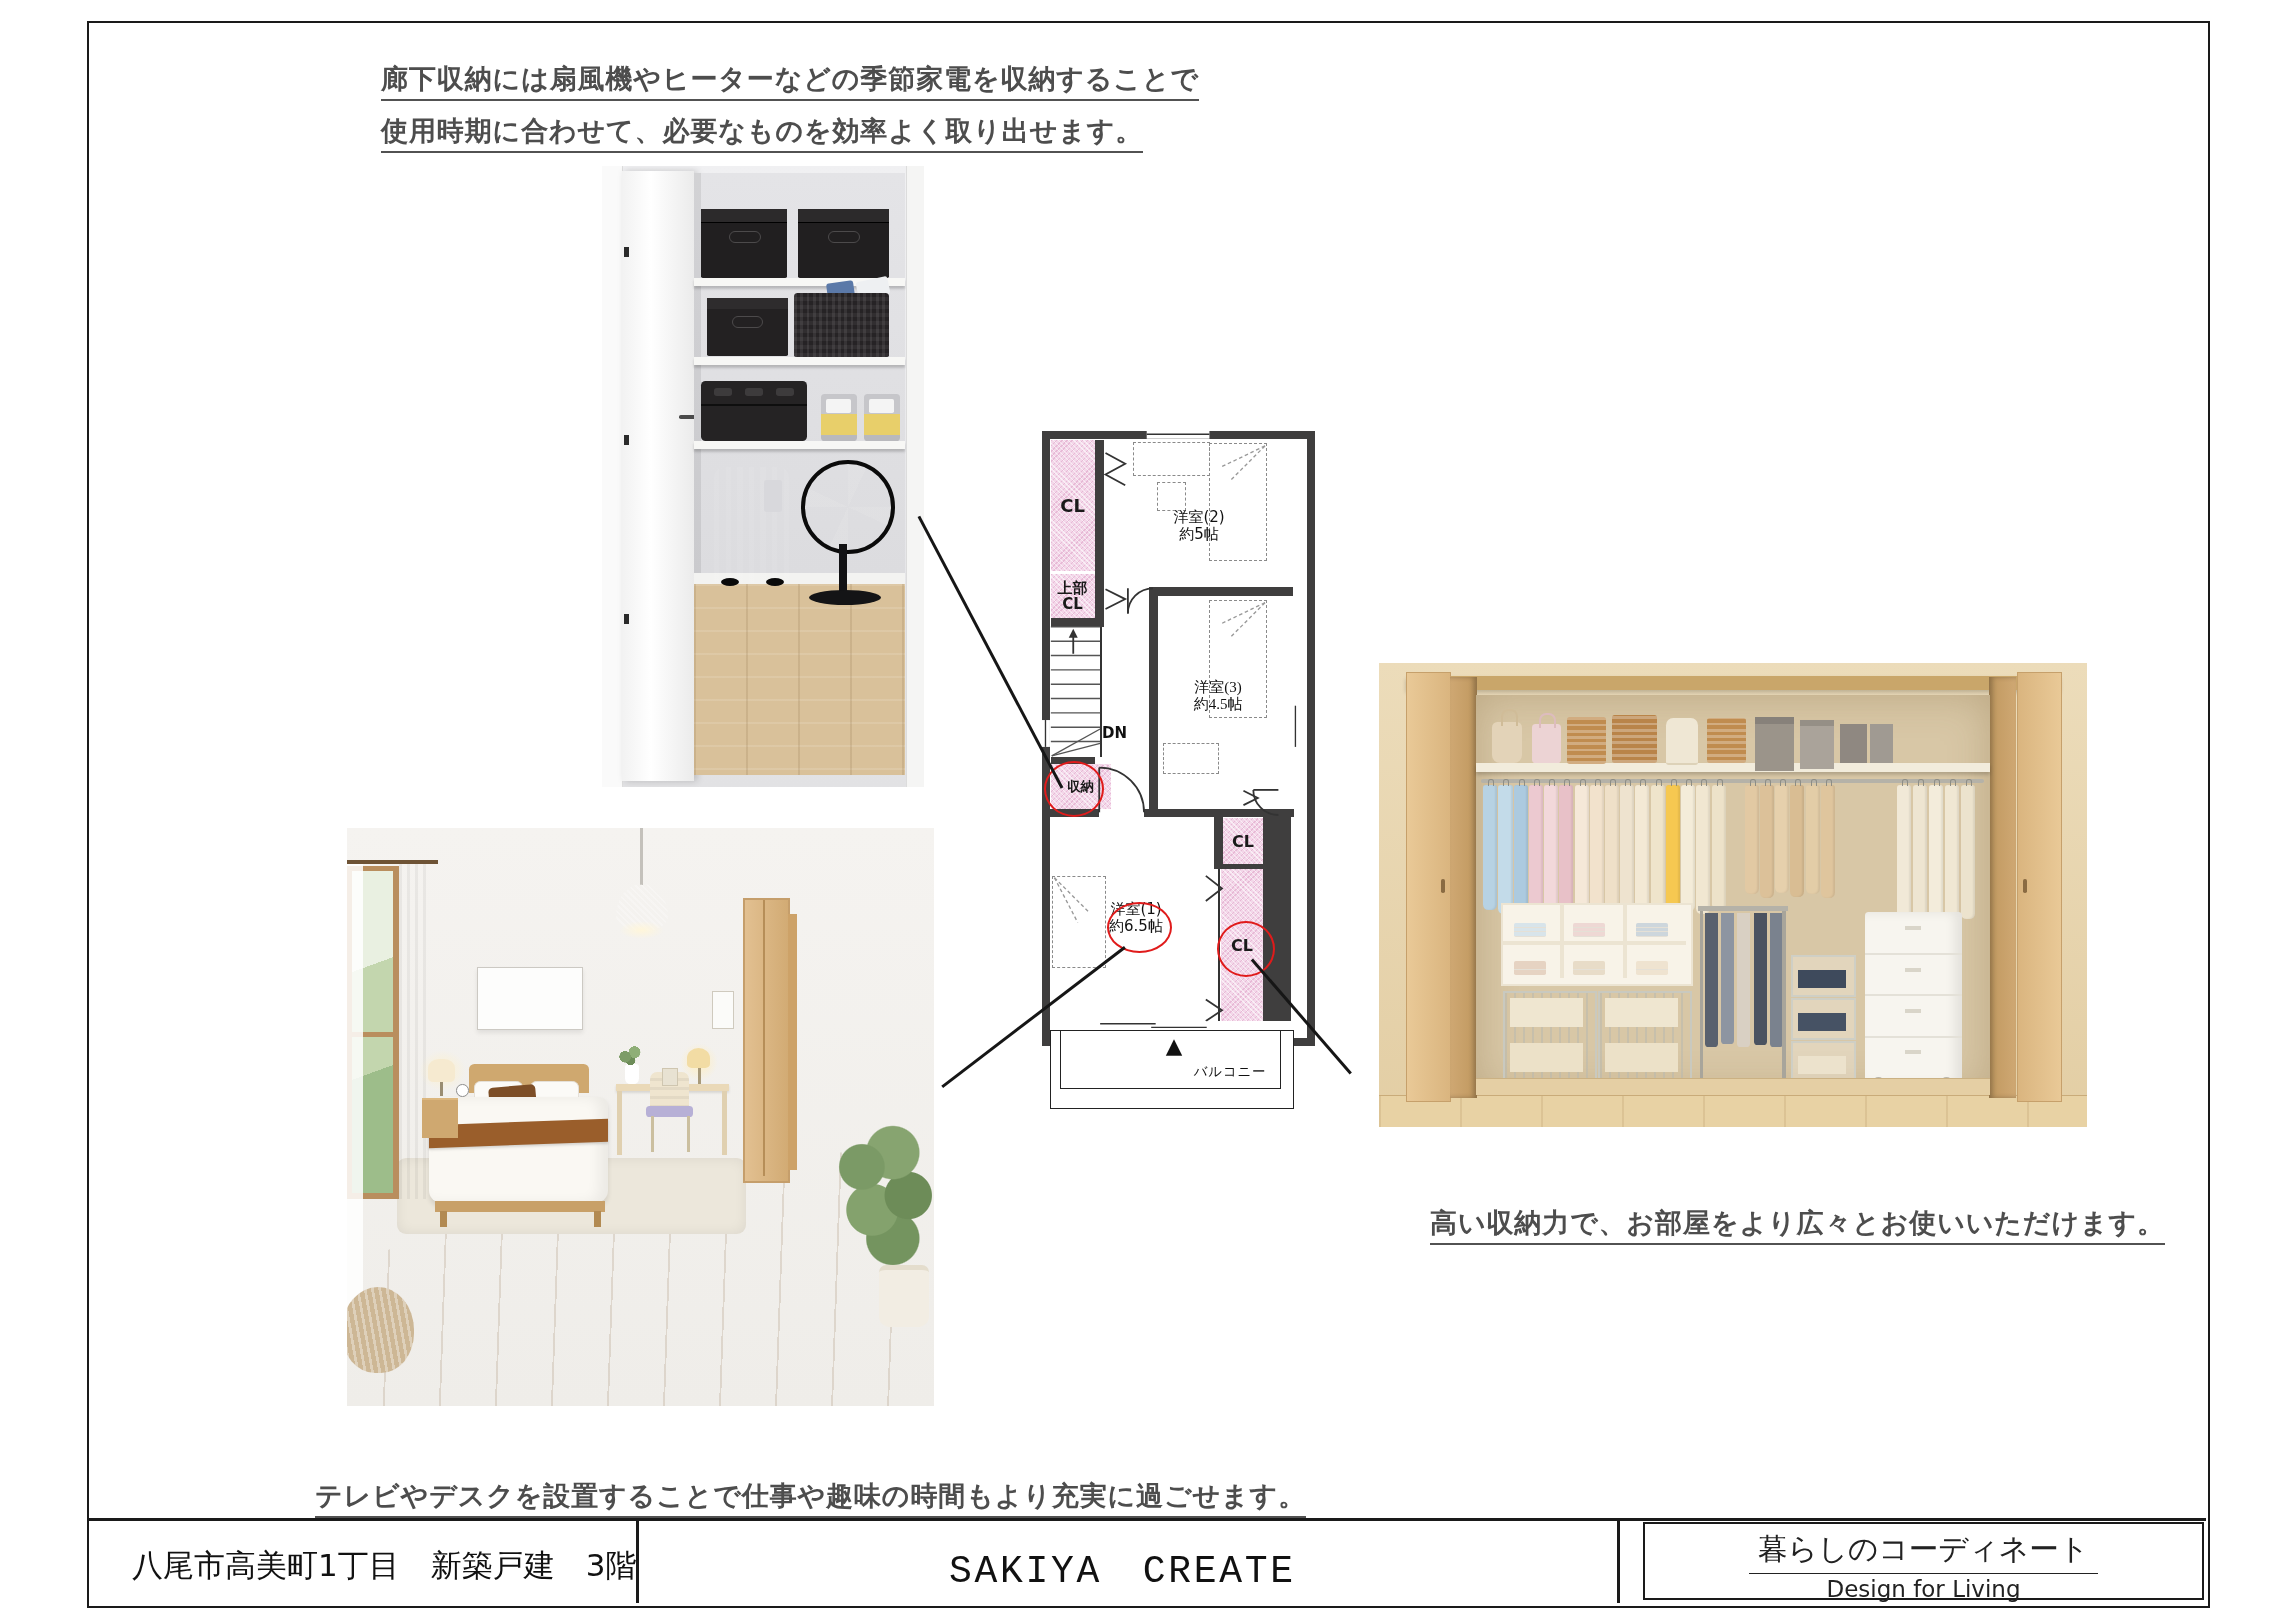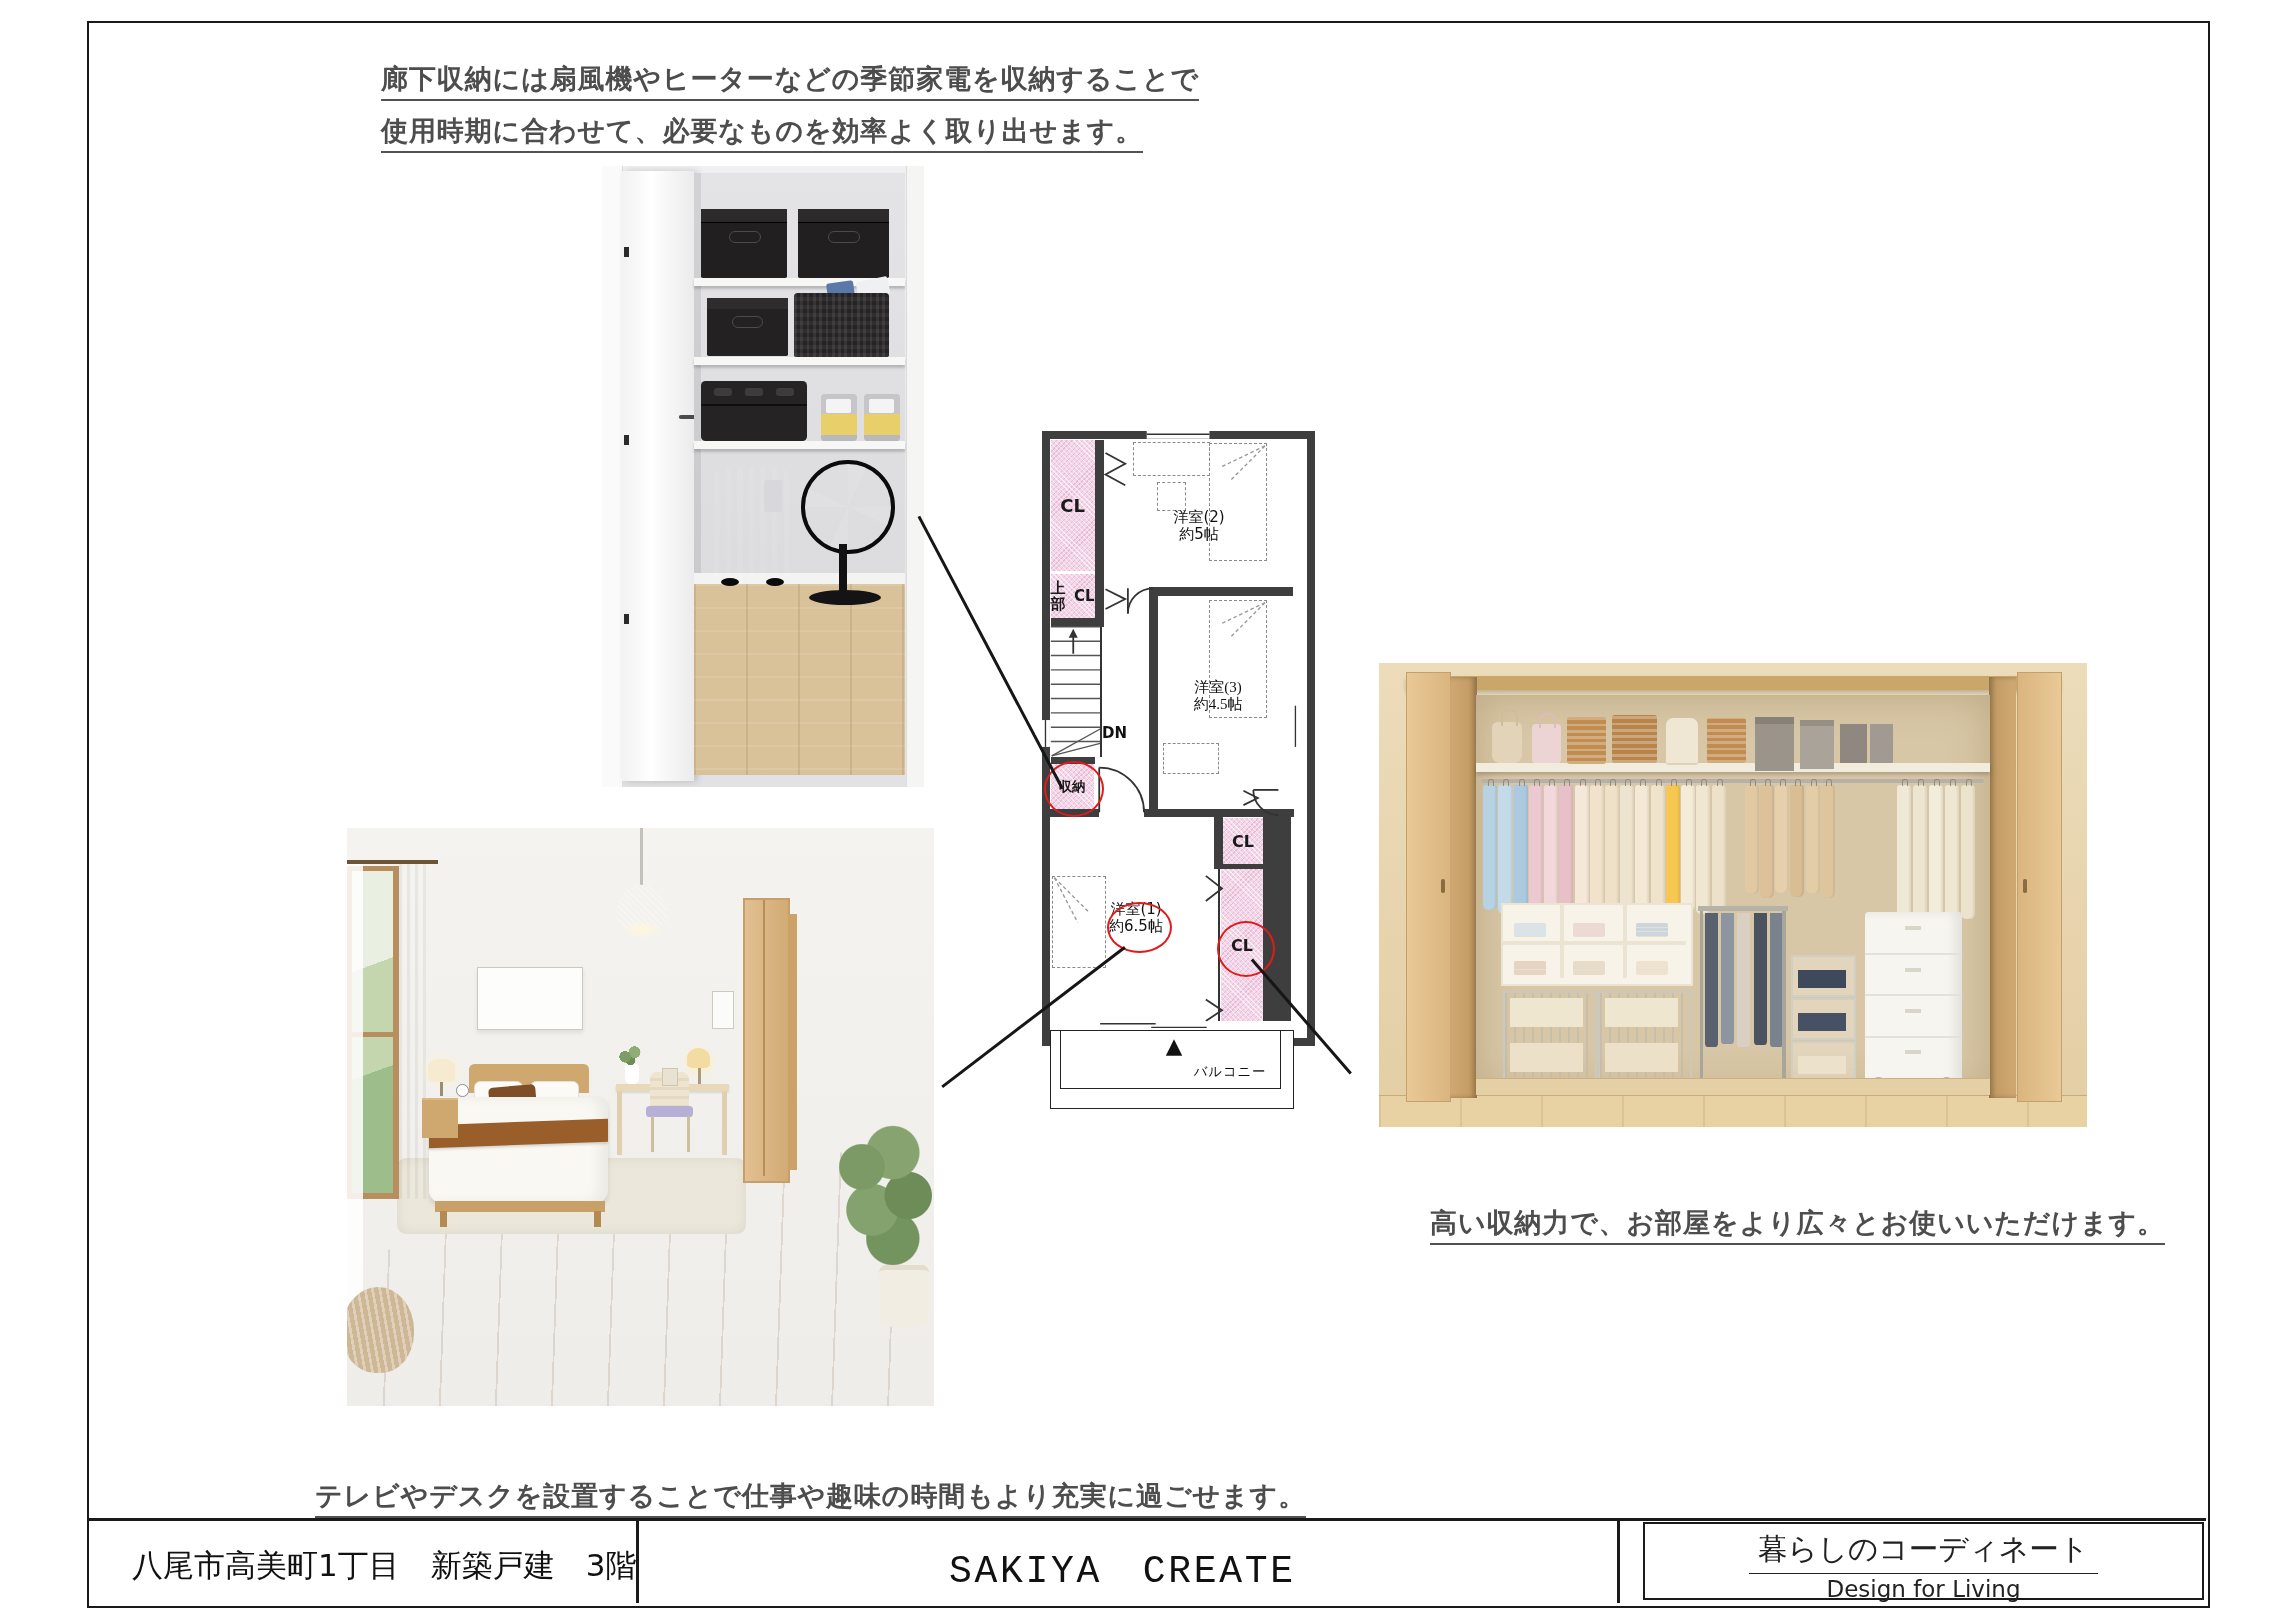--- a/index.html
+++ b/index.html
@@ -99,25 +99,25 @@
     <div class="abs" style="left:304px;top:0;width:19px;height:100%;background:#f5f5f4;border-left:0.9px solid #dcdcdc;"></div>
   </div>
 
   <div id="plan">
 
     <div class="abs" style="left:2.7px;top:2.7px;width:257px;height:599px;border:8px solid #3f3e3e;background:#ffffff;"></div>
 
     <div class="pk" style="left:11.6px;top:11.6px;width:44px;height:131px;font-size:18px;font-weight:700;">
         <span>CL</span>
       </div>
-    <div class="pk" style="left:11.6px;top:146px;width:44px;height:44px;font-size:15px;font-weight:700;flex-direction:row;line-height:1.1;">
+    <div class="pk" style="left:11.6px;top:146px;width:44px;height:44px;font-size:15px;font-weight:700;flex-direction:column;line-height:1.1;">
       <span>上部</span>
         <span>CL</span>
     </div>
-    <div class="pk" style="left:11.6px;top:336px;width:43px;height:45px;font-size:13.4px;font-weight:700;text-align:center;">
+    <div class="pk" style="left:11.6px;top:336px;width:60px;height:45px;font-size:13.4px;font-weight:700;text-align:center;">
         <span>収納</span>
       </div>
     <div class="pk" style="left:184px;top:390px;width:40px;height:47px;font-size:16px;font-weight:700;">
         <span>CL</span>
       </div>
     <div class="pk" style="left:182px;top:441px;width:42px;height:152px;font-size:16px;font-weight:700;">
         <span>CL</span>
       </div>
 
     <div class="wall" style="left:56px;top:11.6px;width:9px;height:187px;"></div>

